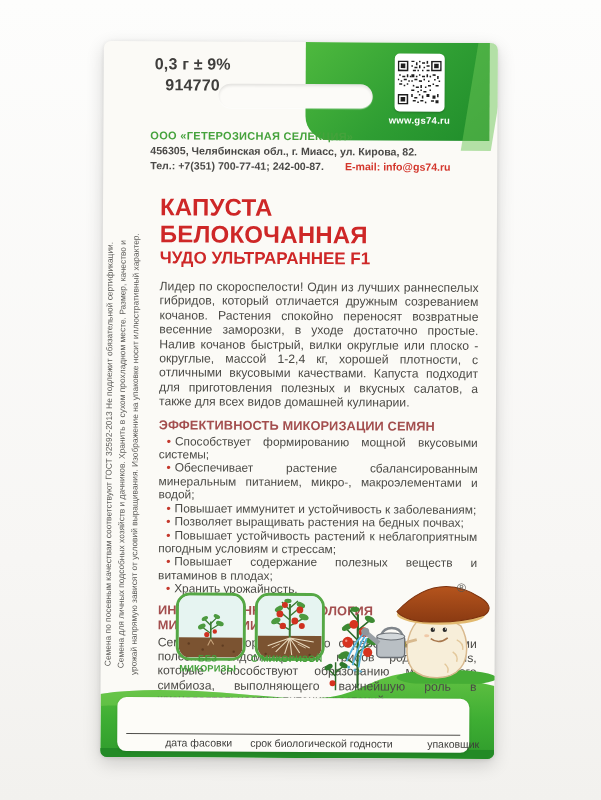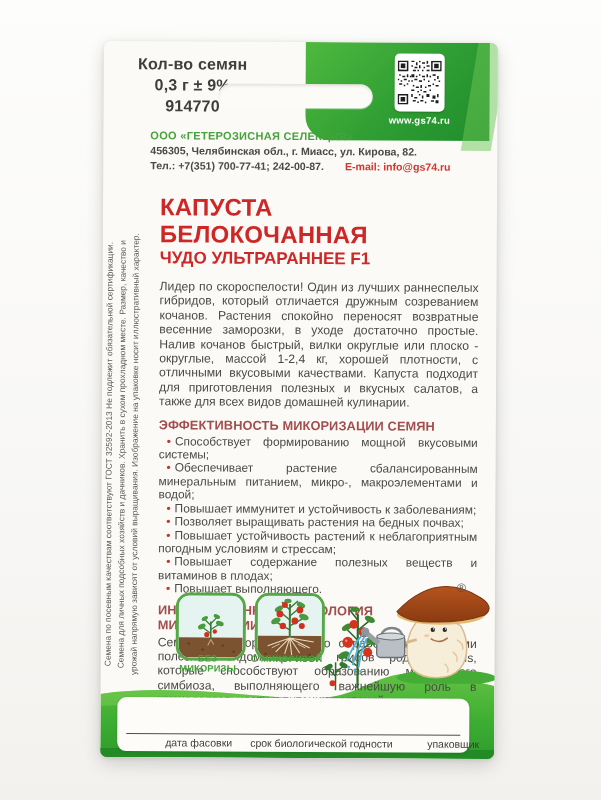--- a/index.html
+++ b/index.html
@@ -74,21 +74,20 @@
 
 <div class="packet">
 
   <div class="side-text">
     <div>Семена по посевным качествам соответствуют ГОСТ 32592-2013 Не подлежит обязательной сертификации.</div>
     <div>Семена для личных подсобных хозяйств и дачников. Хранить в сухом прохладном месте. Размер, качество и</div>
     <div>урожай напрямую зависят от условий выращивания. Изображение на упаковке носит иллюстративный характер.</div>
   </div>
 
   <div class="top-info">
-    <div>Кол-во семян</div>
     <div>0,3 г ± 9%</div>
     <div>914770</div>
   </div>
 
   <div class="banner">
     <div class="banner-fold"></div>
     <div class="qr-box">
       <svg viewBox="0 0 29 29">
         <g fill="#1e1e1e">
           <rect x="0" y="0" width="7" height="7"></rect>
@@ -191,21 +190,21 @@
     <div class="title-variety">ЧУДО УЛЬТРАРАННЕЕ F1</div>
     <p class="desc">Лидер по скороспелости! Один из лучших раннеспелых гибридов, который отличается дружным созреванием кочанов. Растения спокойно переносят возвратные весенние заморозки, в уходе достаточно простые. Налив кочанов быстрый, вилки округлые или плоско - округлые, массой 1-2,4 кг, хорошей плотности, с отличными вкусовыми качествами. Капуста подходит для приготовления полезных и вкусных салатов, а также для всех видов домашней кулинарии.</p>
     <div class="sec-heading">ЭФФЕКТИВНОСТЬ МИКОРИЗАЦИИ СЕМЯН</div>
     <ul class="bullets">
       <li><span class="dot">•</span><span>Способствует формированию мощной вкусовыми системы;</span></li>
       <li><span class="dot">•</span><span>Обеспечивает растение сбалансированным минеральным питанием, микро-, макроэлементами и водой;</span></li>
       <li><span class="dot">•</span><span>Повышает иммунитет и устойчивость к заболеваниям;</span></li>
       <li><span class="dot">•</span><span>Позволяет выращивать растения на бедных почвах;</span></li>
       <li><span class="dot">•</span><span>Повышает устойчивость растений к неблагоприятным погодным условиям и стрессам;</span></li>
       <li><span class="dot">•</span><span>Повышает содержание полезных веществ и витаминов в плодах;</span></li>
-      <li><span class="dot">•</span><span>Повышает выполняющего.</span></li>
+      <li><span class="dot">•</span><span>Хранить урожайность.</span></li>
     </ul>
     <div class="sec-heading">ИННОВАЦИОННАЯ ТЕХНОЛОГИЯ МИКОРИЗАЦИИ СЕМЯН</div>
     <p class="desc p2">Семена с микоризой — это обработанные спорами полезных эндомикоризных грибов рода Glomus, которые способствуют образованию микоризного симбиоза, выполняющего важнейшую роль в жизнедеятельности и питании растений.</p>
   </div>
 
   <div class="rmark">®</div>
 
   <div class="cmp-box box1">
     <svg viewBox="0 0 64 62" width="64" height="62">
       <rect x="0" y="0" width="64" height="62" fill="#e6f4f1"></rect>

